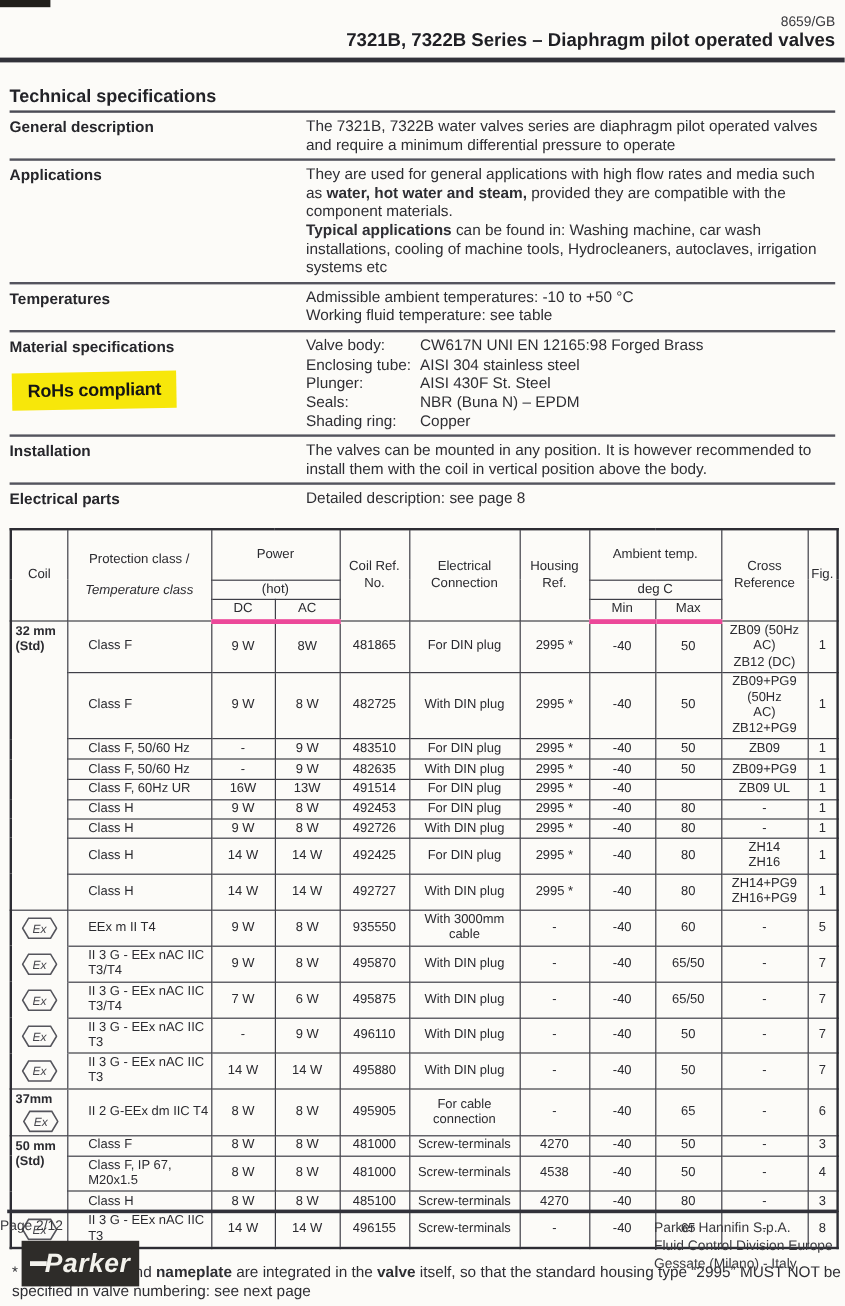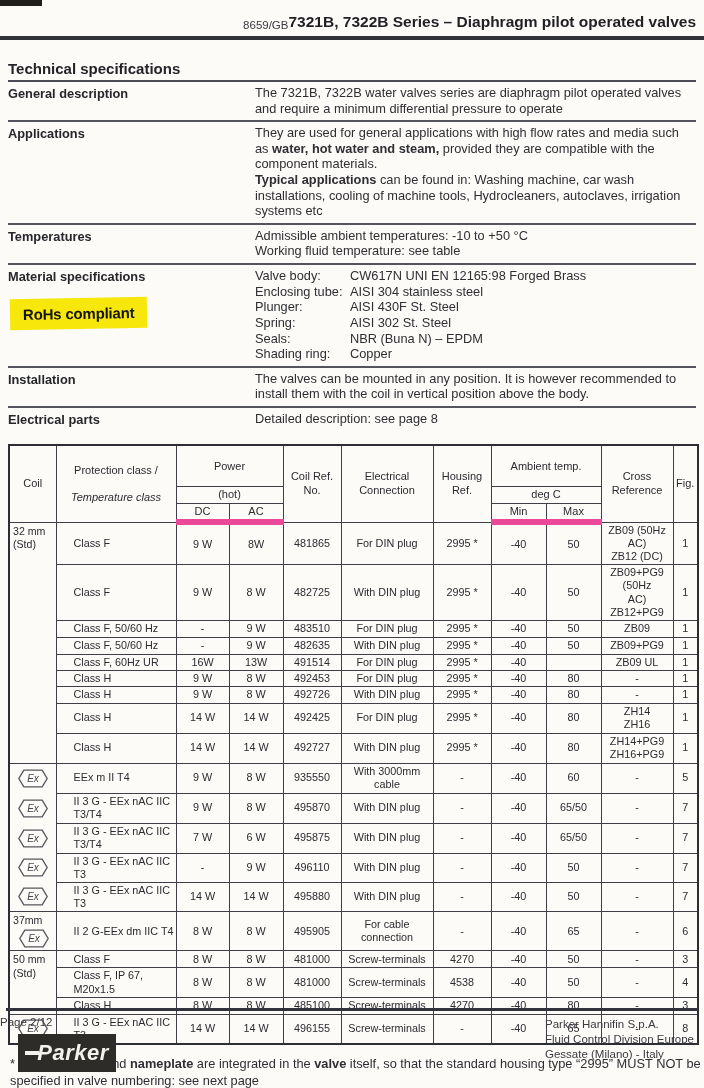--- a/index.html
+++ b/index.html
@@ -4,21 +4,21 @@
 <style>
   html,body{margin:0;padding:0;}
   body{
     width:704px;height:1088px;position:relative;overflow:hidden;
     background:#fcfbf8;color:#2b2b2e;
     font-family:"Liberation Sans", sans-serif;
   }
   .corner-smudge{position:absolute;left:0;top:0;width:42px;height:6px;background:#201e1a;}
   
   .doc-header{display:flex;justify-content:flex-end;align-items:flex-end;
-    padding:13px 8px 5px 28px;}
+    padding:13px 8px 5px 28px;flex-direction:column;}
   .doc-code{font-size:11.5px;color:#3a3a3e;}
   .doc-title{font-size:15.5px;font-weight:bold;color:#1f1f24;}
   .title-rule{height:4px;background:#32323a;margin:0;}
   
   .content{padding:0 8px;}
   .section-heading{font-size:15px;font-weight:bold;color:#232328;
     margin:20px 0 0 0;padding:0 0 3px 0;border-bottom:2px solid #4b4b55;}
   .spec-row{display:grid;grid-template-columns:247px 1fr;
     border-bottom:2px solid #54545e;padding:3px 0 4px 0;}
   .spec-row.last{border-bottom:none;}
@@ -30,28 +30,28 @@
     letter-spacing:-0.2px;}
   
   table.spec-table{border-collapse:collapse;margin:13px 0 0 8px;width:689px;
     font-size:10.8px;color:#2b2b30;table-layout:fixed;}
   .spec-table th,.spec-table td{border:1px solid #3f3f47;padding:1px 2px;line-height:1.22;}
   .spec-table{border:2px solid #2d2d34;}
   .spec-table thead th{font-weight:normal;text-align:center;font-size:11px;vertical-align:middle;white-space:pre-line;}
   .spec-table thead tr.h1{height:42px;}
   .spec-table thead tr.h2{height:14px;}
   .spec-table thead tr.h3{height:15px;}
-  .spec-table thead tr.h3 th{border-bottom:6px solid #ec4899;}
+  .spec-table thead tr.h3 th{border-bottom:4px solid #ec4899;}
   th.bold-h{font-weight:bold;}
   .ital{font-style:italic;}
   .spec-table td{text-align:center;vertical-align:middle;white-space:pre-line;}
   td.c-prot{text-align:left;padding-left:17px;}
   td.c-ref,td.c-housing{font-weight:normal;}
   td.coil-cell{vertical-align:top;text-align:left;padding:2px 3px;}
-  td.coil-cell .coil-label{white-space:pre-line;font-size:10.6px;line-height:1.25;}
+  td.coil-cell .coil-label{white-space:pre-line;font-size:10.6px;line-height:1.25;font-weight:bold;}
   td.coil-cell.ex,td.coil-cell.ex-cell{vertical-align:middle;text-align:center;padding:0;}
   td.coil-cell.ex{border-top:none;border-bottom:none;}
   .ex-icon{width:30px;height:19px;display:inline-block;vertical-align:middle;}
   td.coil-cell.group-ex .ex-icon{margin:2px 0 0 6px;}
   
   .footnote{font-size:12.8px;line-height:1.32;margin:11px 2px 0 10px;color:#2e2e33;}
   
   .footer{position:absolute;left:0;top:1008px;width:704px;}
   .footer-rule{height:2.5px;background:#32323a;margin:0 6px;}
   .footer-page{position:absolute;top:8px;left:0;width:100%;text-align:left;font-size:11.5px;color:#3a3a3e;}
@@ -107,24 +107,20 @@
             <span>Valve body:</span>
             <span>CW617N UNI EN 12165:98 Forged Brass</span>
           </div>
         <div class="mat-item">
             <span>Enclosing tube:</span>
             <span>AISI 304 stainless steel</span>
           </div>
         <div class="mat-item">
             <span>Plunger:</span>
             <span>AISI 430F St. Steel</span>
-          </div>
-        <div class="mat-item">
-            <span>Spring:</span>
-            <span>AISI 302 St. Steel</span>
           </div>
         <div class="mat-item">
             <span>Seals:</span>
             <span>NBR (Buna N) – EPDM</span>
           </div>
         <div class="mat-item">
             <span>Shading ring:</span>
             <span>Copper</span>
           </div>
       </div>

